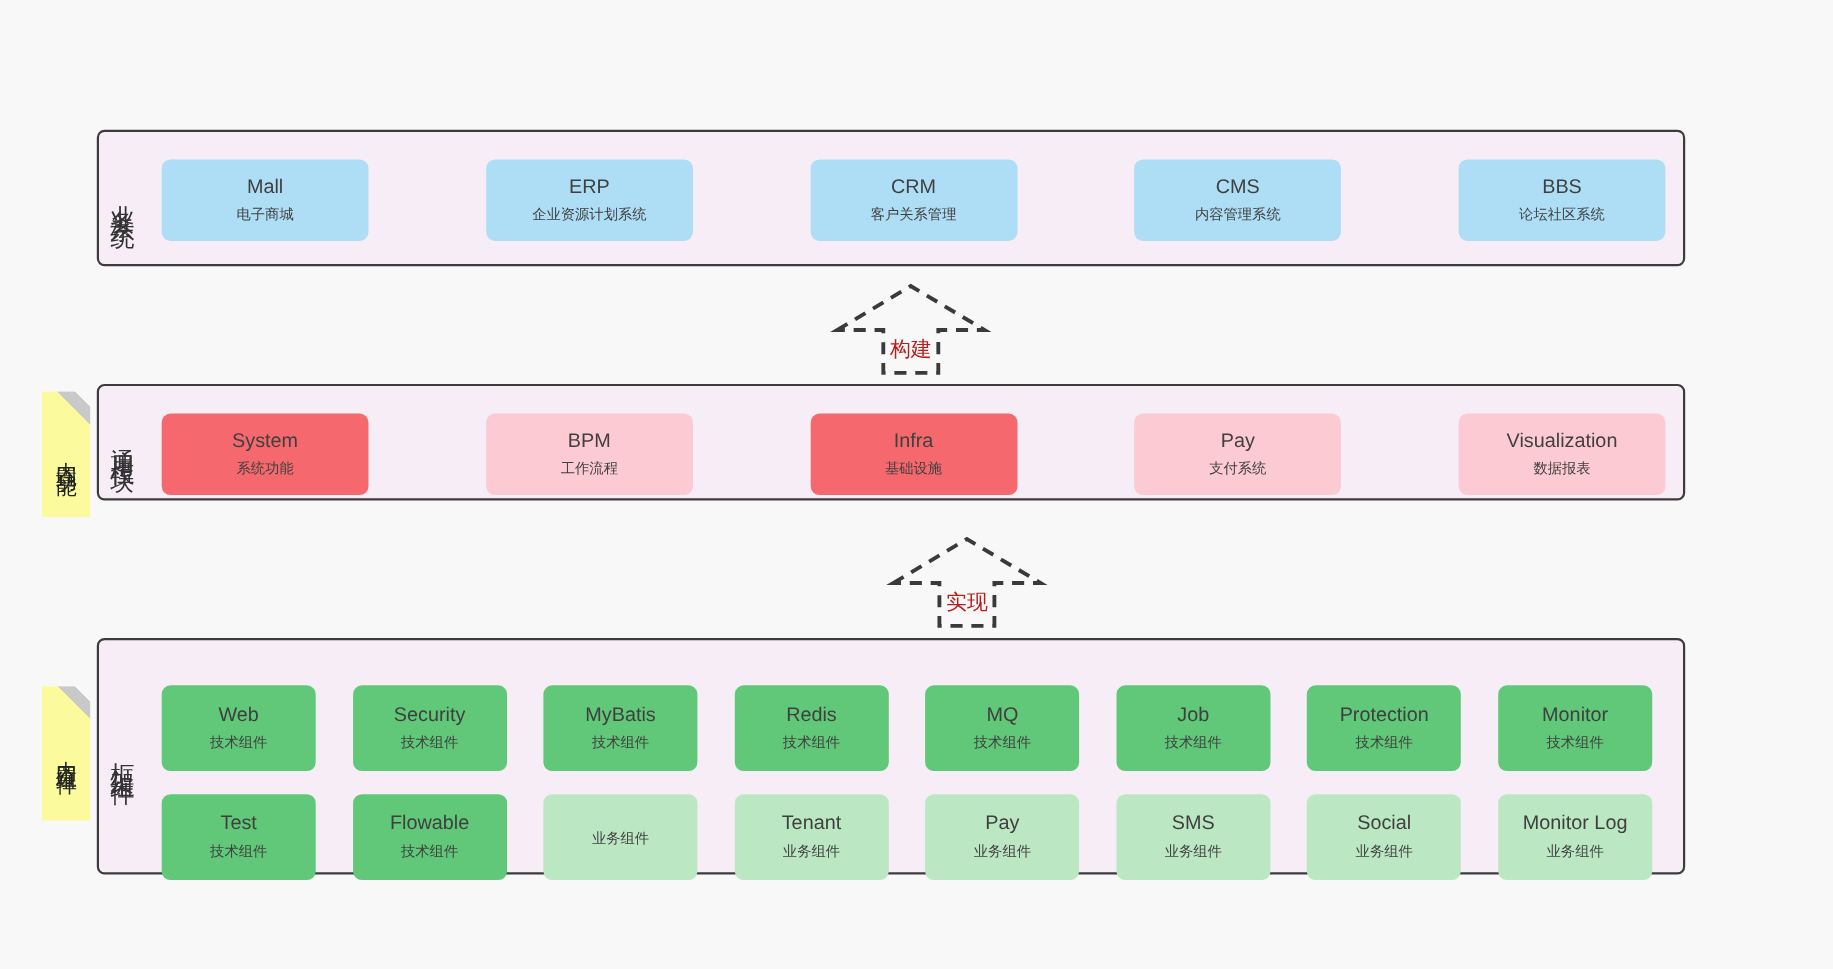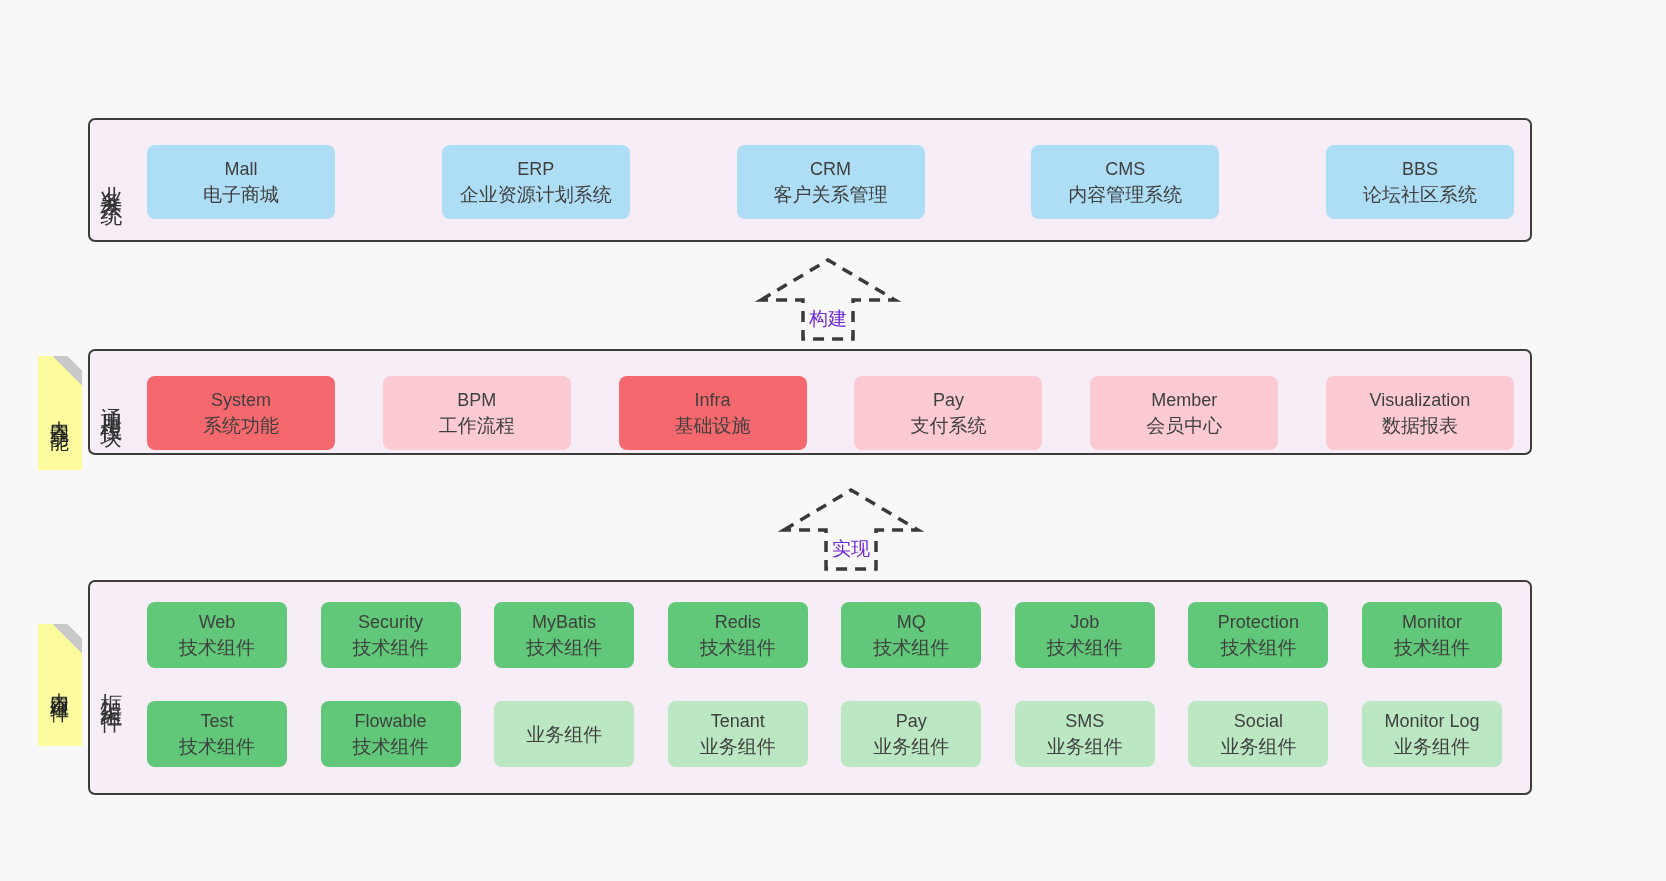--- a/index.html
+++ b/index.html
@@ -17,45 +17,45 @@
               font-size:22px;letter-spacing:6px;color:#333;line-height:1.1;}
 
   .box-row{position:absolute;left:57px;right:16px;display:flex;justify-content:space-between;}
   .panel-1 .box-row,.panel-2 .box-row{top:25px;}
   .panel-3 .row-1{top:20px;right:28px;}
   .panel-3 .row-2{top:119px;right:28px;}
 
   .box{border-radius:8px;display:flex;flex-direction:column;align-items:center;
        justify-content:center;text-align:center;color:#3f3f3f;box-sizing:border-box;padding:2px 6px;}
   .box .en{font-size:18px;line-height:25px;}
-  .box .zh{font-size:19px;line-height:25px;}
+  .box .zh{font-size:13px;line-height:25px;}
   .w188{width:188px;height:74px;}
-  .w140{width:140px;height:66px;}
+  .w140{width:140px;height:78px;margin-top:21px;}
 
   .blue{background:#aedef6;}
   .red{background:#f5696e;}
   .pink{background:#fccad3;}
   .green{background:#60c878;}
   .lgreen{background:#bbe7c3;}
 
   .sticky{position:absolute;left:38px;width:44px;
           background:linear-gradient(225deg,#f8f8f8 0 10px,#c9c9c9 10px 21px,#fbfb9e 21px);
           display:flex;align-items:center;justify-content:center;}
   .sticky-1{top:356px;height:114px;}
   .sticky-2{top:624px;height:122px;}
   .sticky .v{writing-mode:vertical-rl;text-orientation:upright;font-size:19px;
              letter-spacing:4px;color:#222;line-height:1;}
 
   .arrow{position:absolute;width:150px;height:86px;}
   .arrow-1{left:753px;top:256px;}
-  .arrow-2{left:776px;top:486px;}
+  .arrow-2{left:804px;top:486px;}
   .arrow svg{display:block;}
   .arrow path{stroke:#3a3a3a;stroke-width:3.5;fill:none;stroke-dasharray:11 8;}
   .arrow .lbl{position:absolute;left:50%;top:51px;transform:translateX(-50%);
-              background:#f8f8f8;font-size:19px;color:#6d28d9;padding:0 3px;line-height:24px;white-space:nowrap;}
+              background:#f8f8f8;font-size:19px;color:#b91c1c;padding:0 3px;line-height:24px;white-space:nowrap;}
 </style>
 </head>
 <body>
 
 <div class="stage">
 
   <div class="panel panel-1">
     <div class="side-label">业务系统</div>
     <div class="box-row">
       <div class="box w188 blue">
@@ -105,24 +105,20 @@
       </div>
       <div class="box w188 red">
         <span class="en">Infra</span>
         <span class="zh">基础设施</span>
       </div>
       <div class="box w188 pink">
         <span class="en">Pay</span>
         <span class="zh">支付系统</span>
       </div>
       <div class="box w188 pink">
-        <span class="en">Member</span>
-        <span class="zh">会员中心</span>
-      </div>
-      <div class="box w188 pink">
         <span class="en">Visualization</span>
         <span class="zh">数据报表</span>
       </div>
     </div>
   </div>
 
   <div class="arrow arrow-2">
     <svg width="150" height="86" viewBox="0 0 150 86">
       <path d="M8,44 L75,4 L142,44 L100,44 L100,83 L50,83 L50,44 Z"></path>
     </svg>

